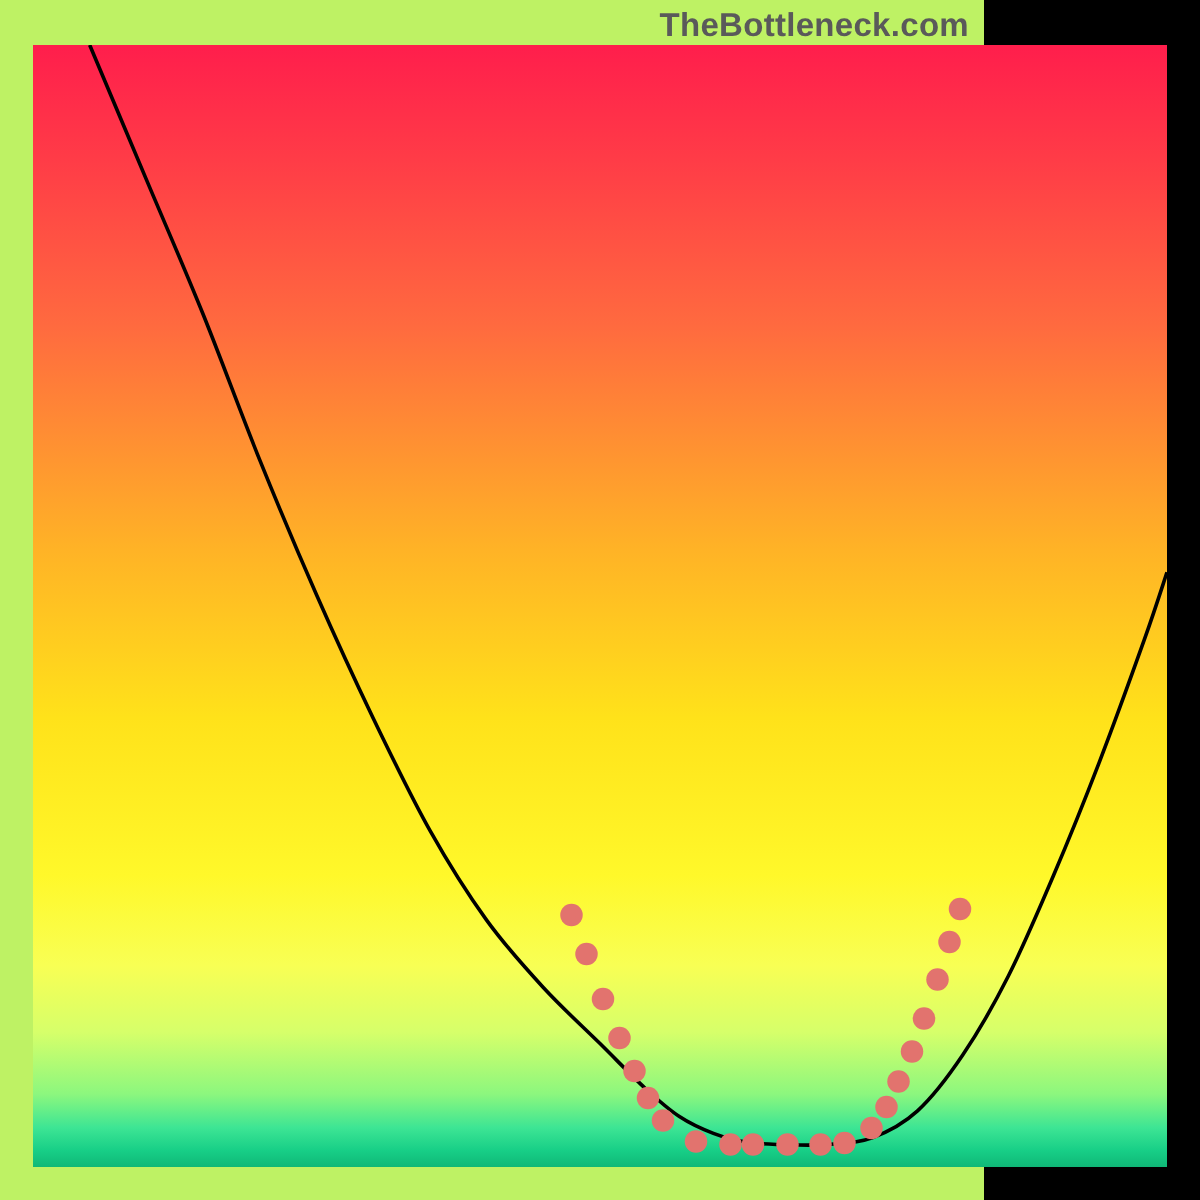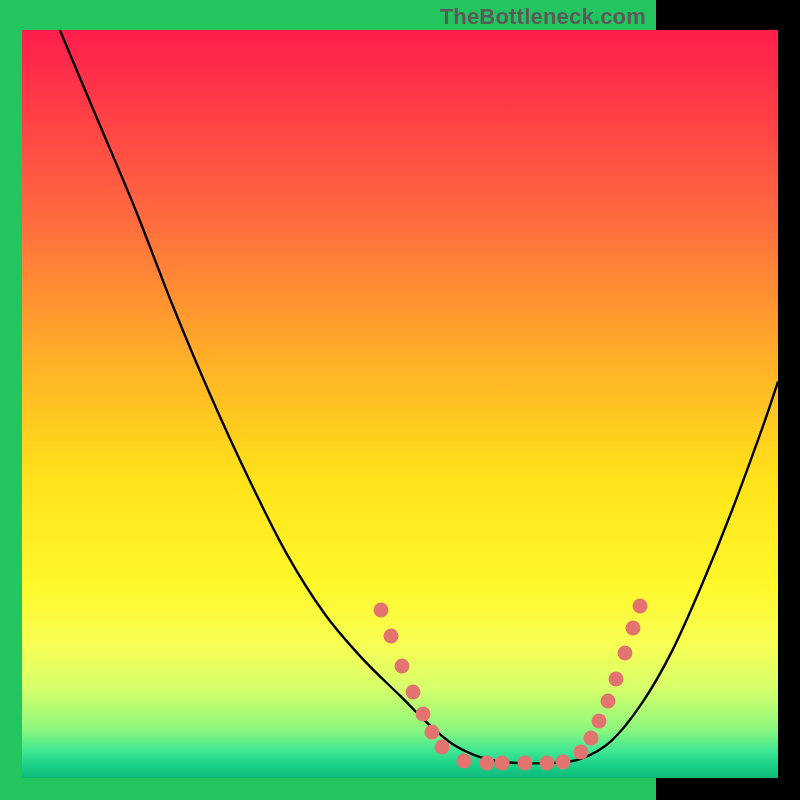--- a/index.html
+++ b/index.html
@@ -1,21 +1,21 @@
 <!DOCTYPE html>
 <html><head>
 <meta charset="utf-8">
 <style>
   * { margin: 0; padding: 0; box-sizing: border-box; }
   html, body { width: 800px; height: 800px; overflow: hidden; background: #000; }
   .frame {
     position: relative;
     width: 656px;
     height: 800px;
-    background: #22c55e;
+    background: #bef264;
   }
   .watermark {
     position: absolute;
     top: 4px;
     right: 10px;
     font-family: Arial, Helvetica, sans-serif;
     font-size: 22px;
     font-weight: 600;
     color: #5a5a5a;
     letter-spacing: 0.2px;

